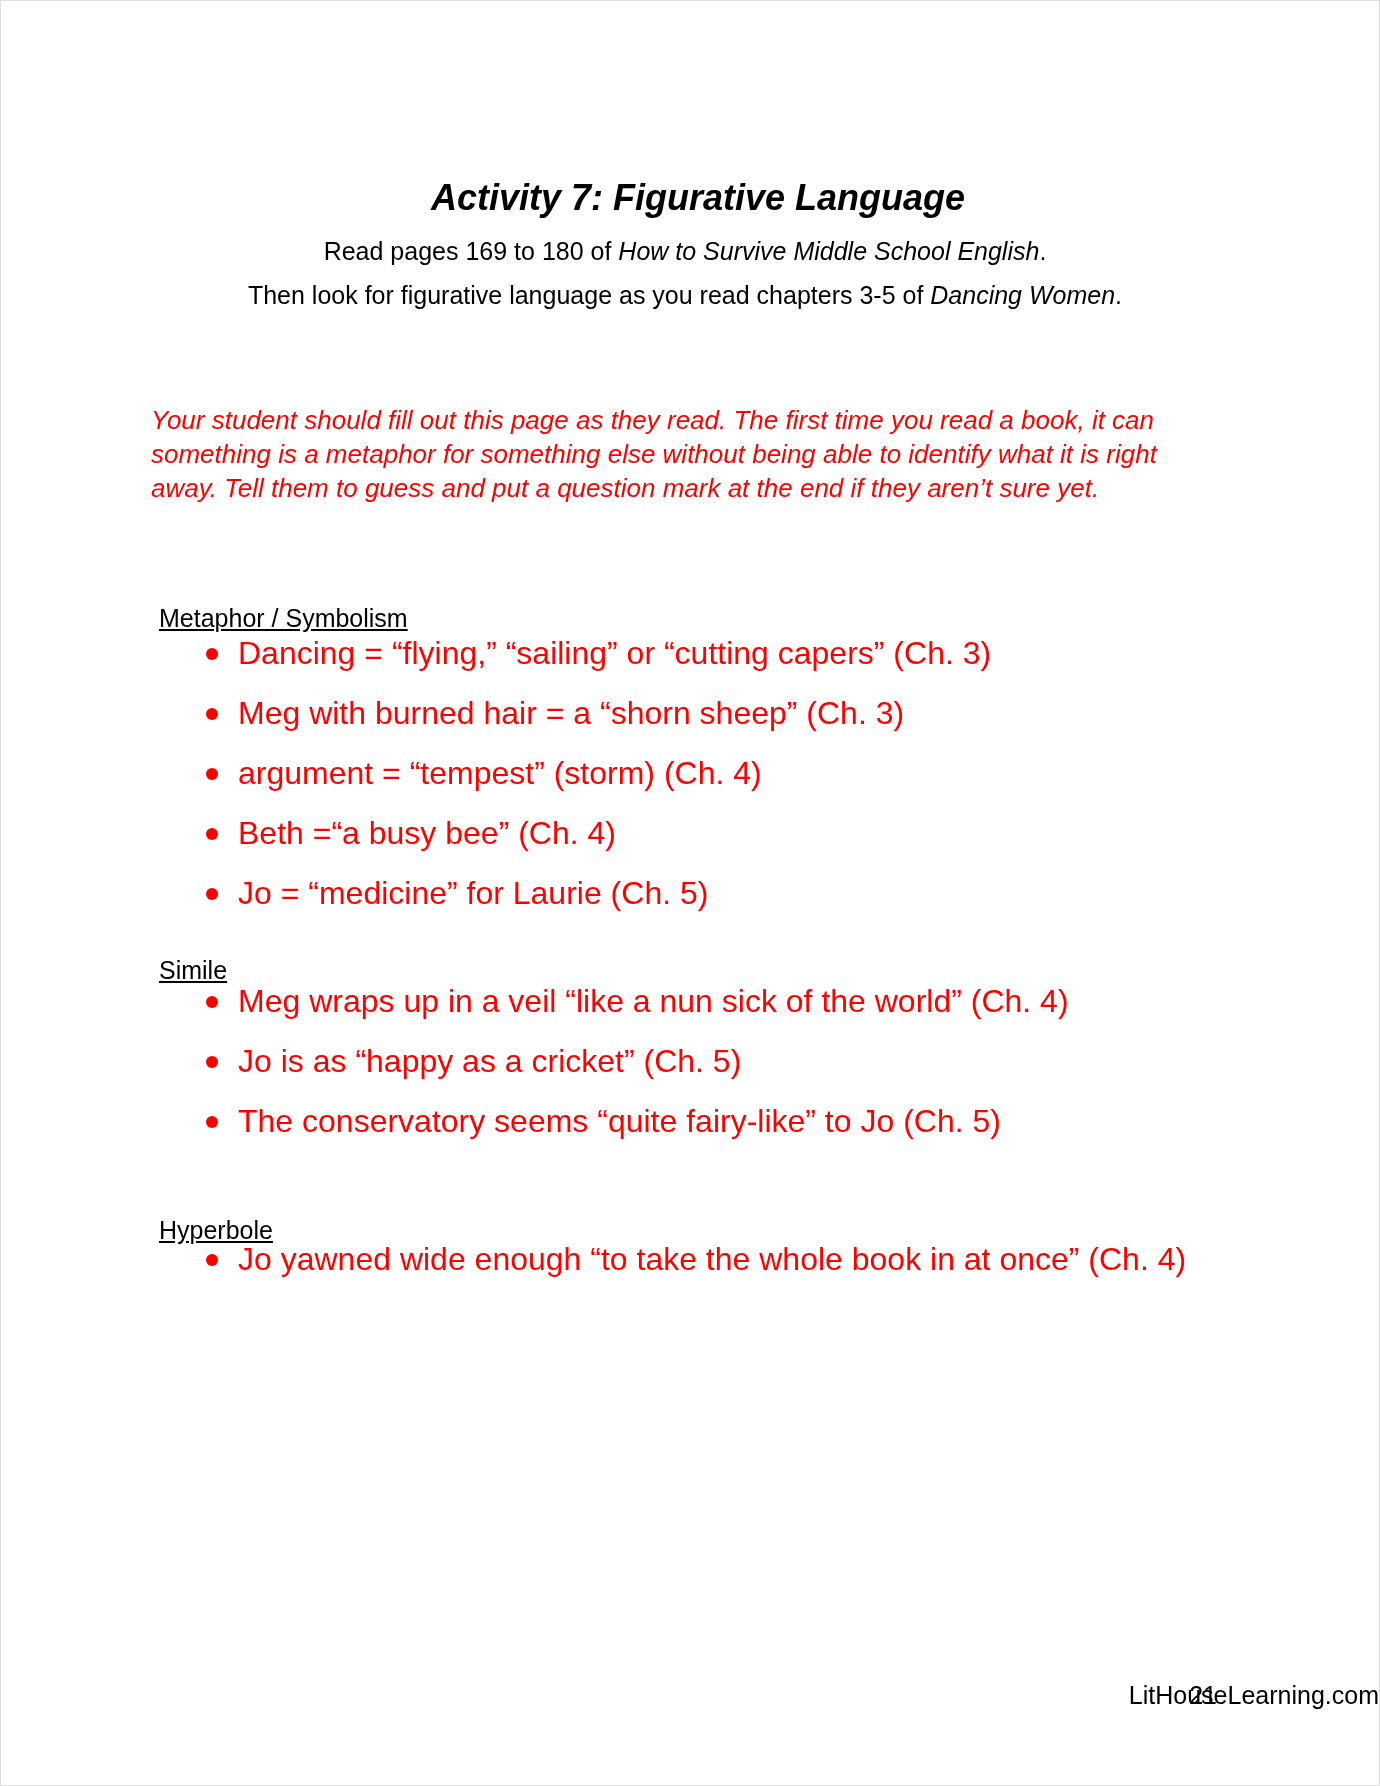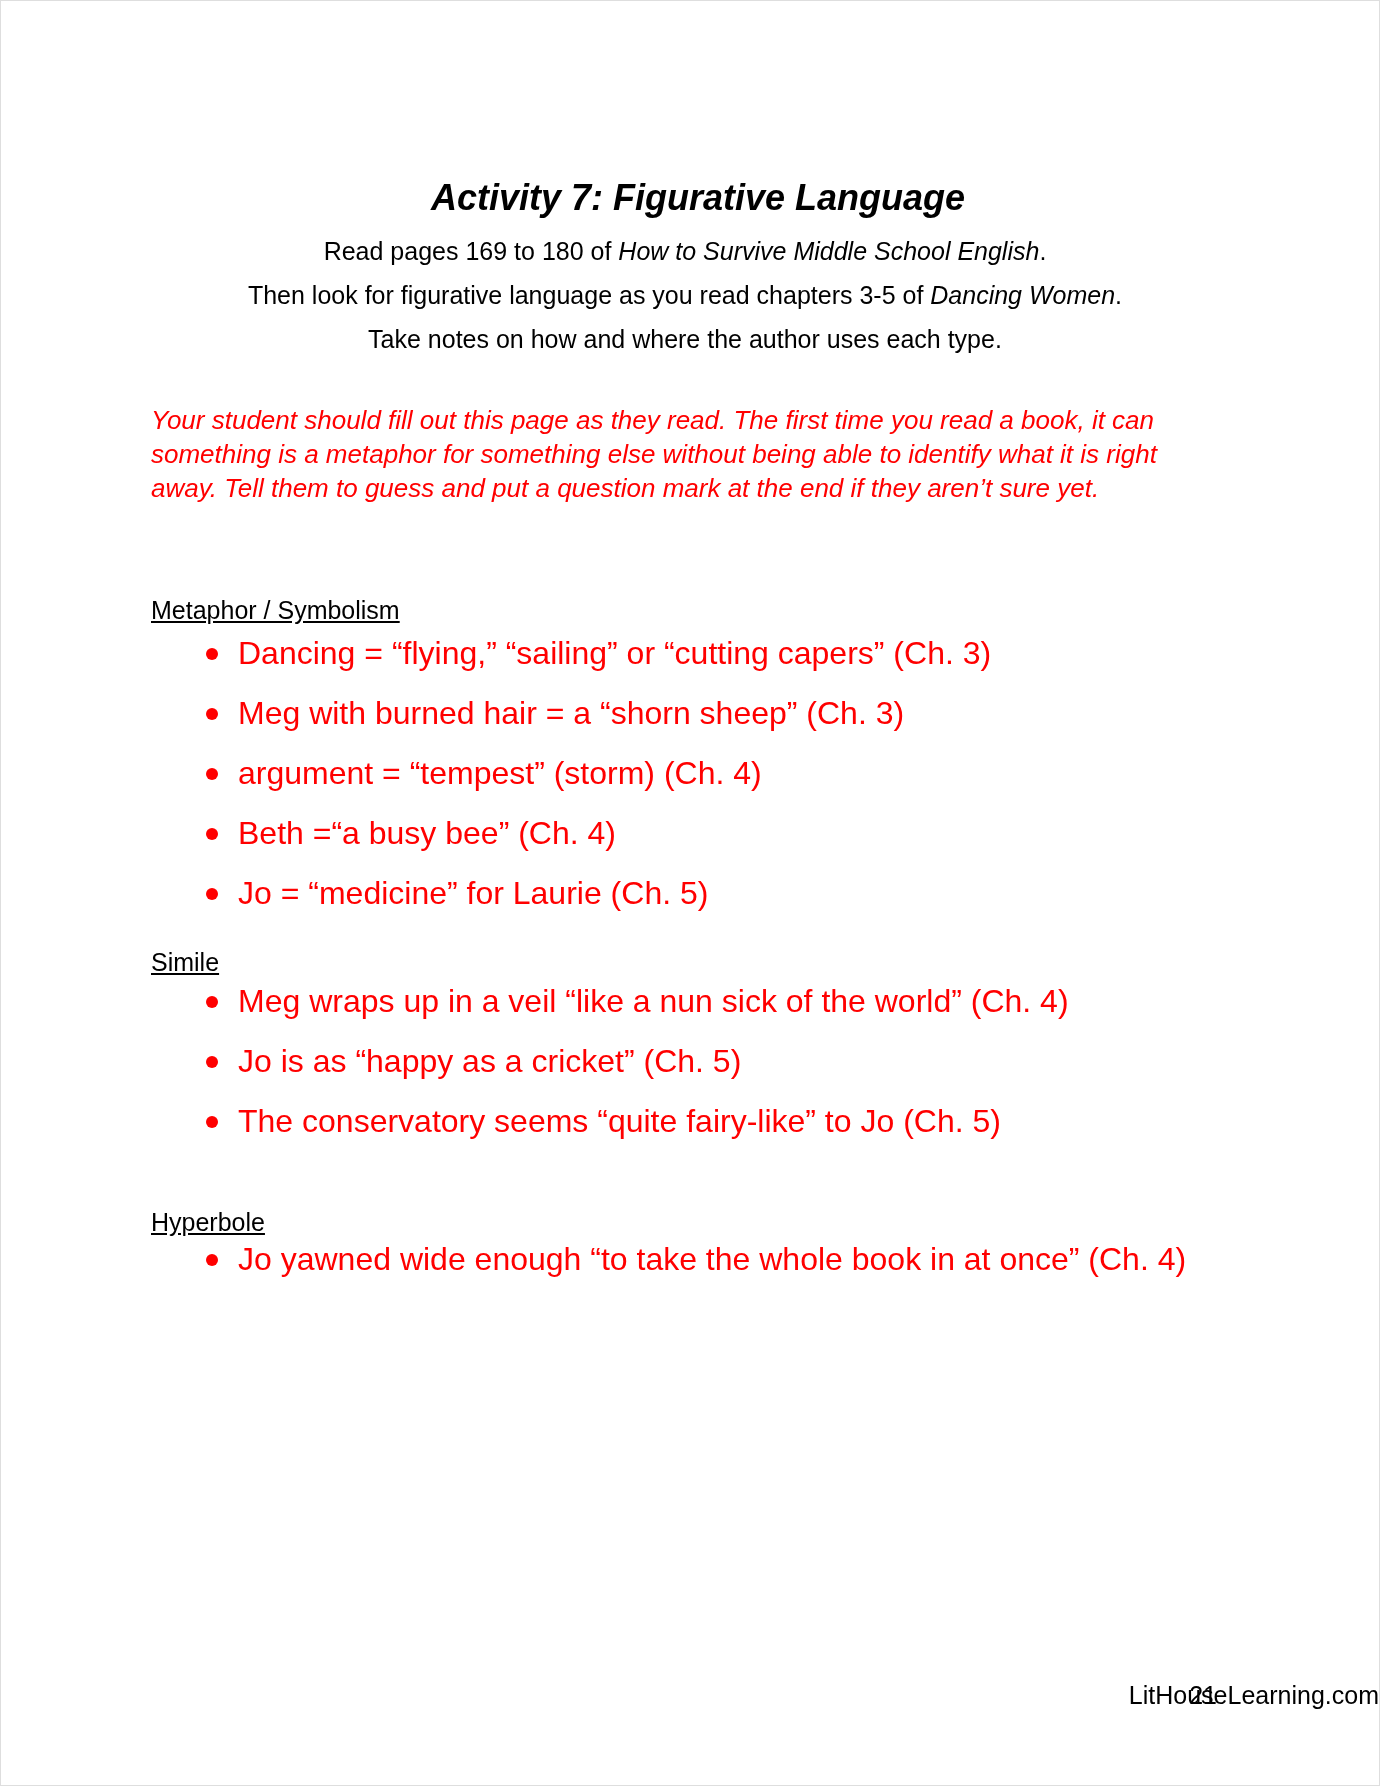--- a/index.html
+++ b/index.html
@@ -25,21 +25,21 @@
   }
   .intro .line{display:block;}
   .intro i{font-style:italic;}
   .note{
     position:absolute;top:402px;left:150px;width:1110px;
     font-size:26px;line-height:34px;
     color:#ff0000;font-style:italic;
   }
   .note .nline{display:block;white-space:nowrap;}
   .sec{
-    position:absolute;left:150px;margin:0;
+    position:absolute;left:150px;margin:8px;
     font-size:25px;font-weight:normal;text-decoration:underline;
   }
   .sec.s1{top:595px;}
   .sec.s2{top:947px;}
   .sec.s3{top:1207px;}
   ul.blist{
     position:absolute;left:150px;margin:0;padding:0;list-style:none;
     width:1110px;color:#ff0000;font-size:32px;
   }
   ul.u1{top:638px;}
@@ -64,21 +64,20 @@
 </head>
 <body>
 
 <div class="page">
 
   <h1 class="title">Activity 7: Figurative Language</h1>
 
   <div class="intro">
     <span class="line"><span>Read pages 169 to 180 of </span><i>How to Survive Middle School English</i><span>.</span></span>
     <span class="line"><span>Then look for figurative language as you read chapters 3-5 of </span><i>Dancing Women</i><span>.</span></span>
-    <span class="line"><span>Take notes on how and where the author uses each type.</span></span>
   </div>
 
   <div class="note">
     <span class="nline">Your student should fill out this page as they read. The first time you read a book, it can</span>
     <span class="nline">something is a metaphor for something else without being able to identify what it is right</span>
     <span class="nline">away. Tell them to guess and put a question mark at the end if they aren’t sure yet.</span>
   </div>
 
   <h2 class="sec s1">Metaphor / Symbolism</h2>
   <ul class="blist u1">

